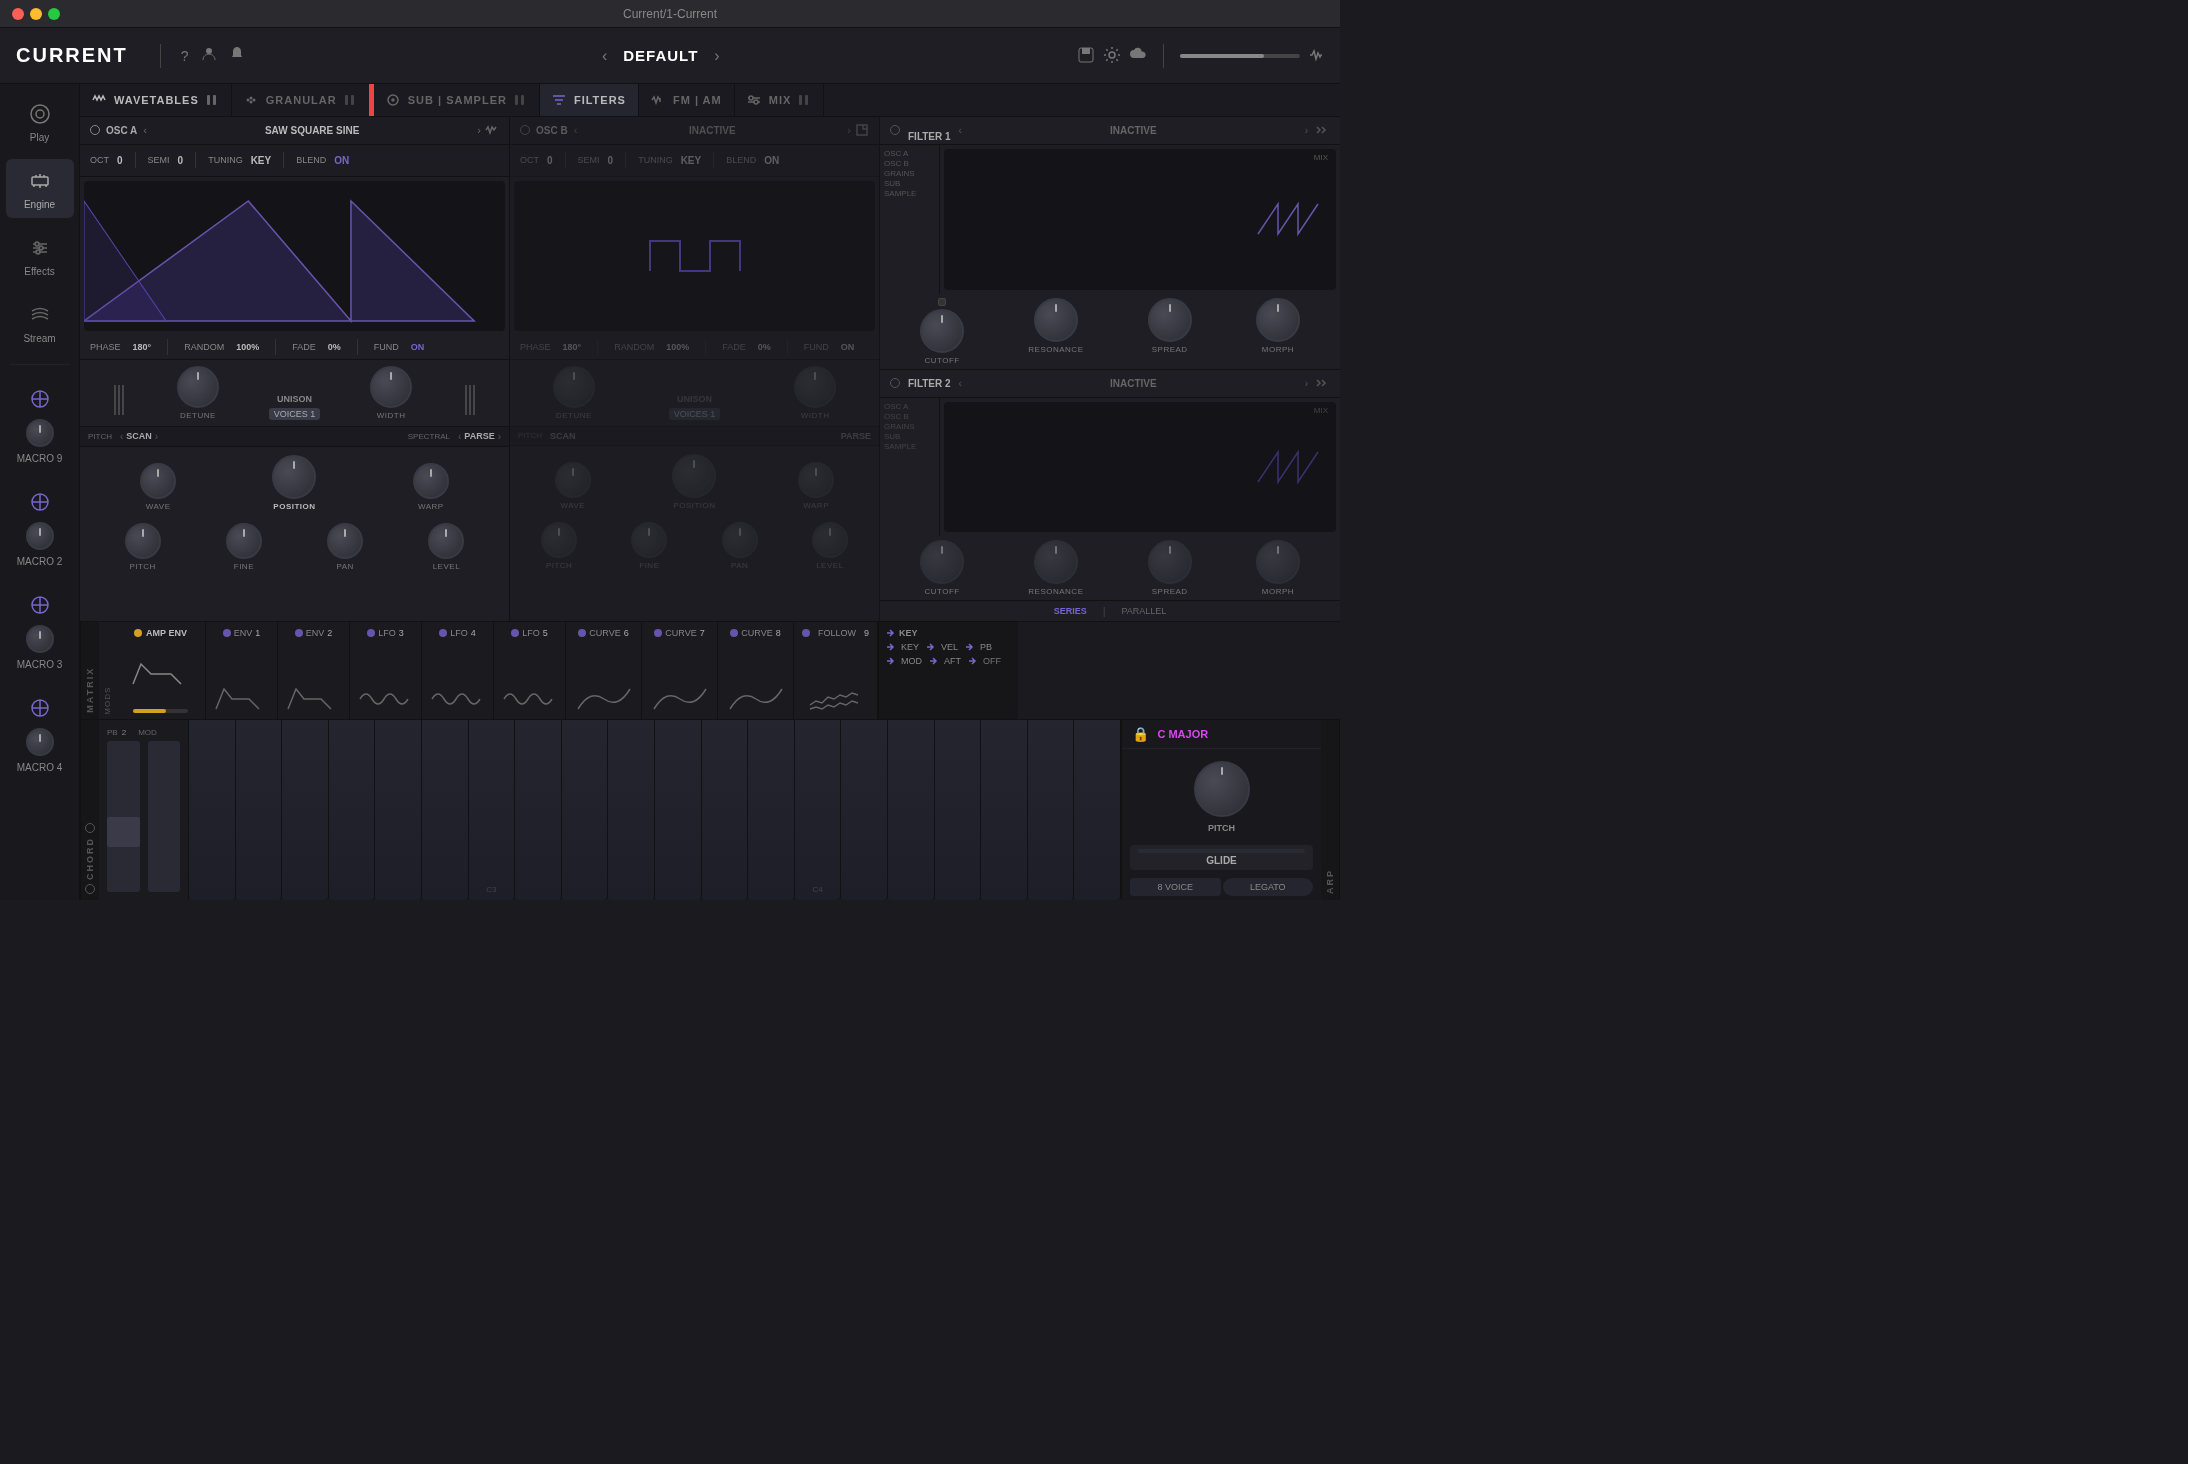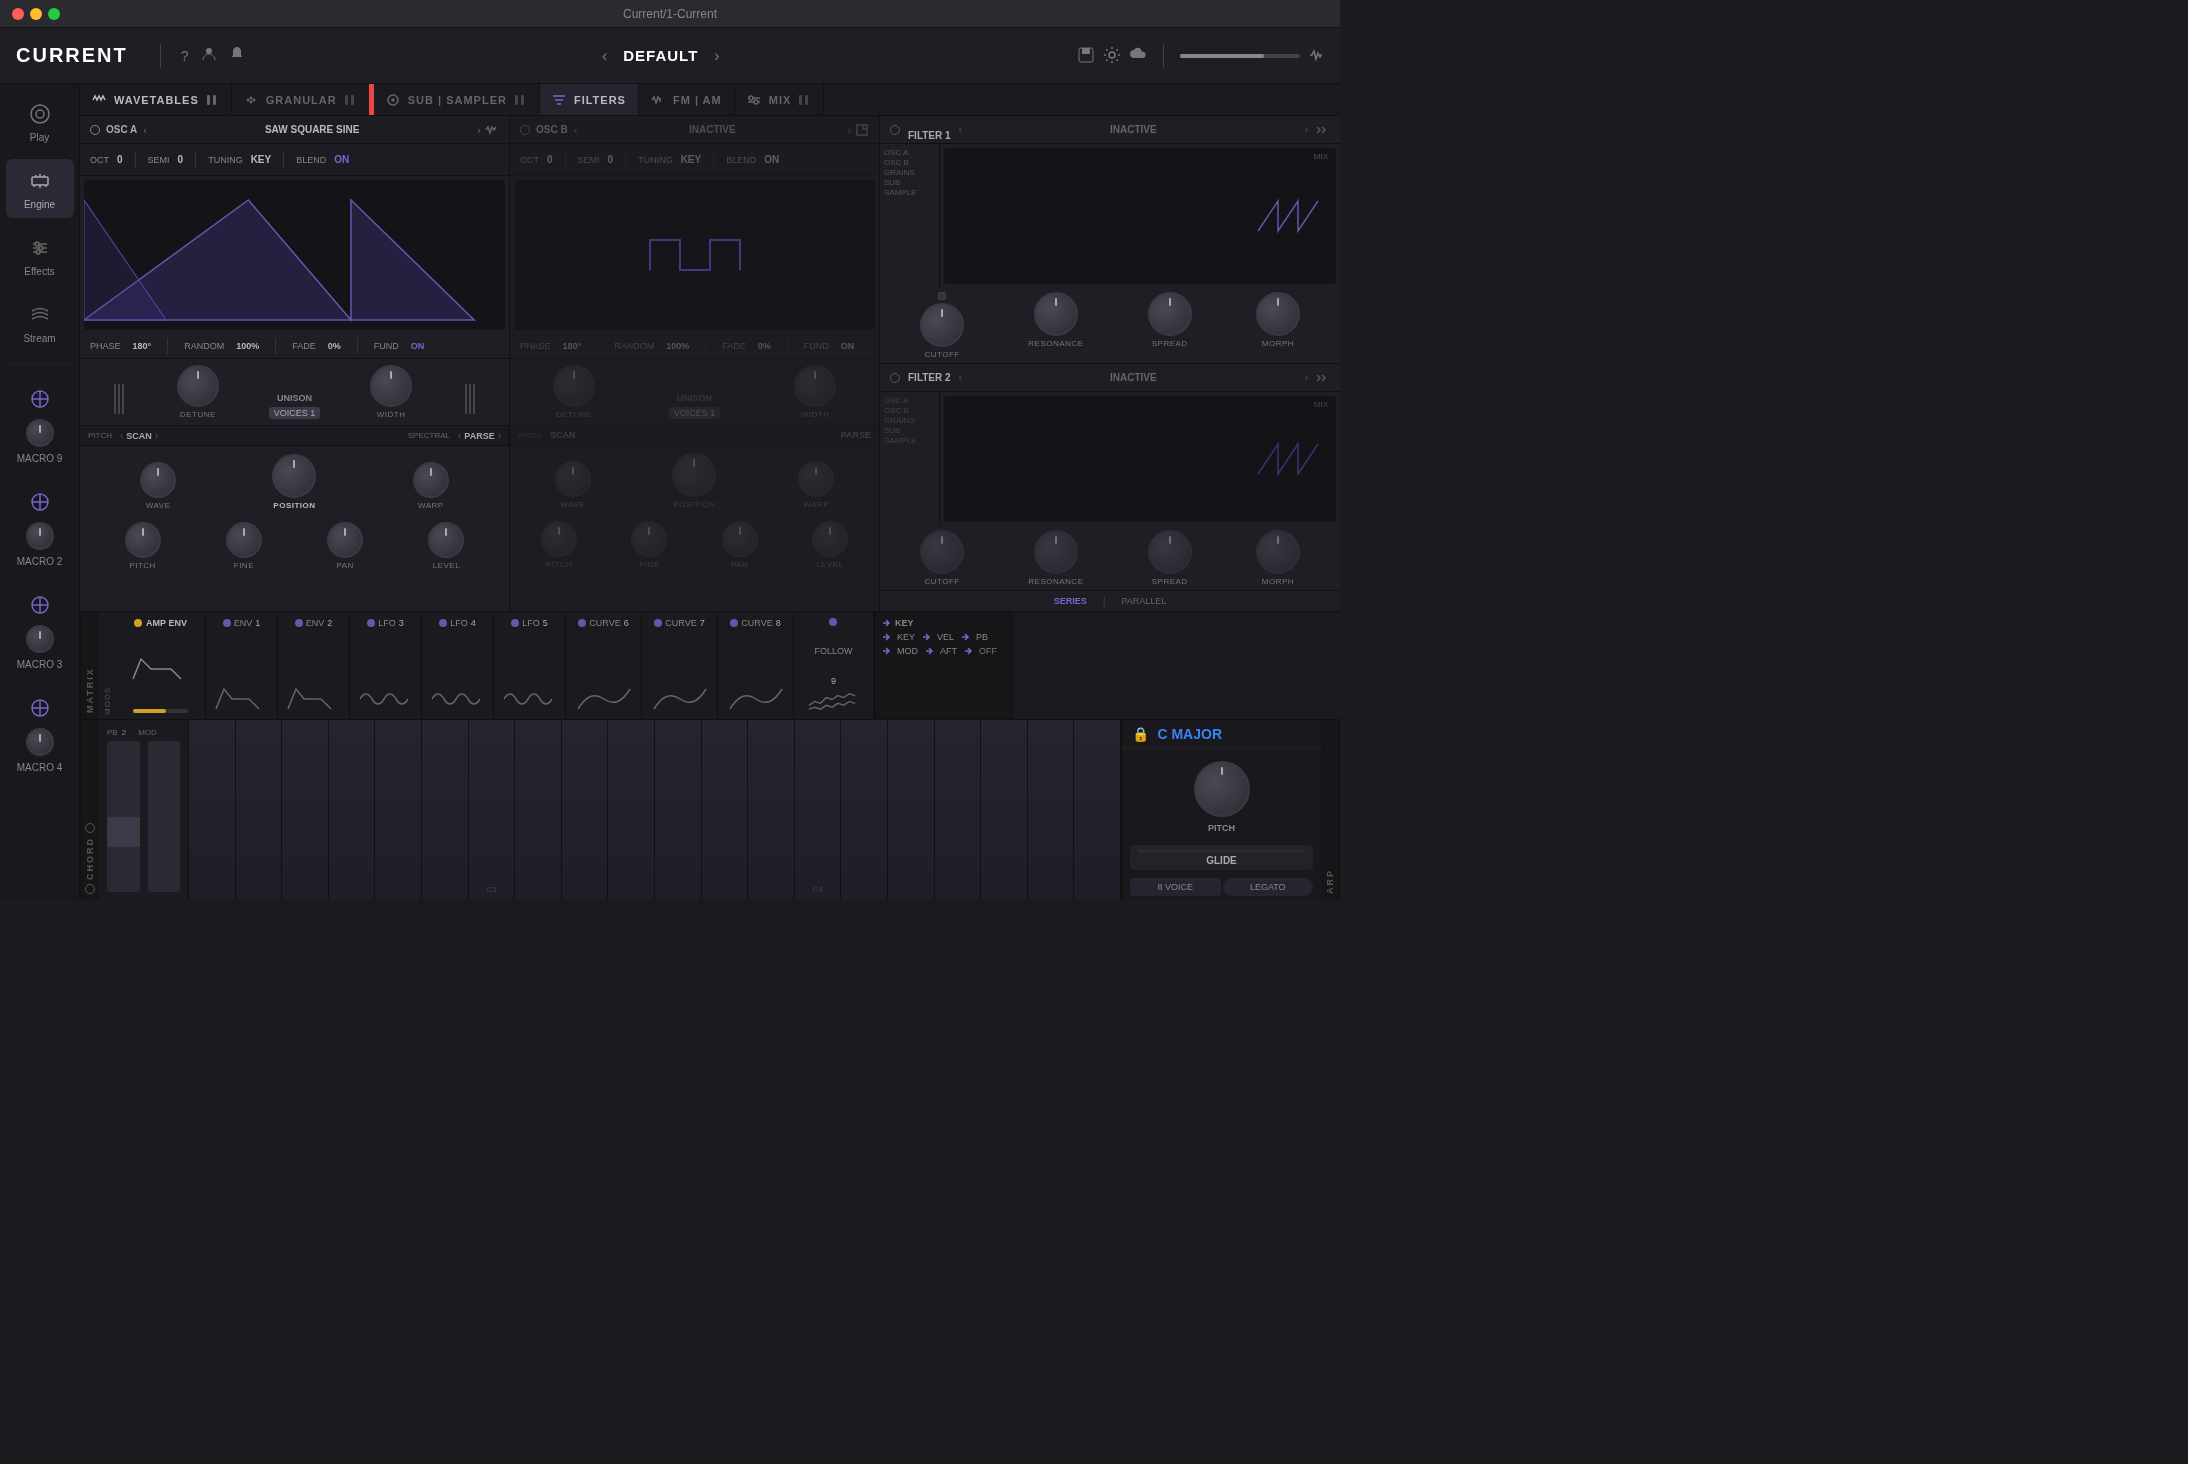--- a/index.html
+++ b/index.html
@@ -949,21 +949,21 @@
           <div style="width:8px; height:8px; border-radius:50%; background:#6655aa;"></div>
           <span style="font-size:9px; color:#888;">CURVE</span>
           <span style="font-size:9px; color:#aaa;">8</span>
         </div>
         <svg width="55" height="28" viewBox="0 0 55 28" fill="none" stroke="#666" stroke-width="1.5">
           <path d="M2 24 Q14 4 28 14 Q42 24 54 4"></path>
         </svg>
       </div>
 
       <div style="display:flex; flex-direction:column; align-items:center; justify-content:space-between; padding:6px 8px; border-right:1px solid #111; cursor:pointer; min-width:80px;">
-        <div style="display:flex; align-items:center; gap:20px;flex-direction:column;">
+        <div style="display:flex; align-items:center; gap:8px;">
           <div style="width:8px; height:8px; border-radius:50%; background:#6655aa;"></div>
           <span style="font-size:9px; color:#888;">FOLLOW</span>
           <span style="font-size:9px; color:#aaa;">9</span>
         </div>
         <svg width="55" height="28" viewBox="0 0 55 28" fill="none" stroke="#666" stroke-width="1.5">
           <path d="M2 20 L8 16 L14 18 L20 12 L26 14 L32 10 L38 12 L44 8 L50 10"></path>
           <path d="M2 24 L8 22 L14 24 L20 20 L26 22 L32 18 L38 20 L44 16 L50 18"></path>
         </svg>
       </div>
 
@@ -1075,21 +1075,21 @@
           <div class="piano-key"></div>
           <div class="piano-key"></div>
           <div class="piano-key"></div>
           <div class="piano-key"></div>
         </div>
       </div>
 
       <div style="width:200px; background:#18181d; border-left:1px solid #111; display:flex; flex-direction:column;">
         <div style="display:flex; align-items:center; gap:8px; padding:6px 10px; border-bottom:1px solid #222;">
           <span style="font-size:14px; color:#888;">🔒</span>
-          <span style="font-size:14px; font-weight:bold; color:#3b82f6;">C MAJOR</span>
+          <span style="font-size:11px; font-weight:bold; color:#d946ef;">C MAJOR</span>
         </div>
         <div style="display:flex; flex-direction:column; align-items:center; padding:12px; gap:6px;">
           <div class="knob" style="width:56px; height:56px;"></div>
           <span style="font-size:9px; color:#888; font-weight:bold;">PITCH</span>
         </div>
         <div style="background:#222228; border-radius:4px; margin:0 8px 4px; padding:4px 8px; display:flex; flex-direction:column; align-items:center;">
           <div style="width:100%; height:4px; background:#2a2a35; border-radius:2px;"></div>
           <span style="font-size:10px; color:#aaa; font-weight:bold; margin-top:2px;">GLIDE</span>
         </div>
         <div style="display:flex; gap:2px; padding:4px 8px;">

